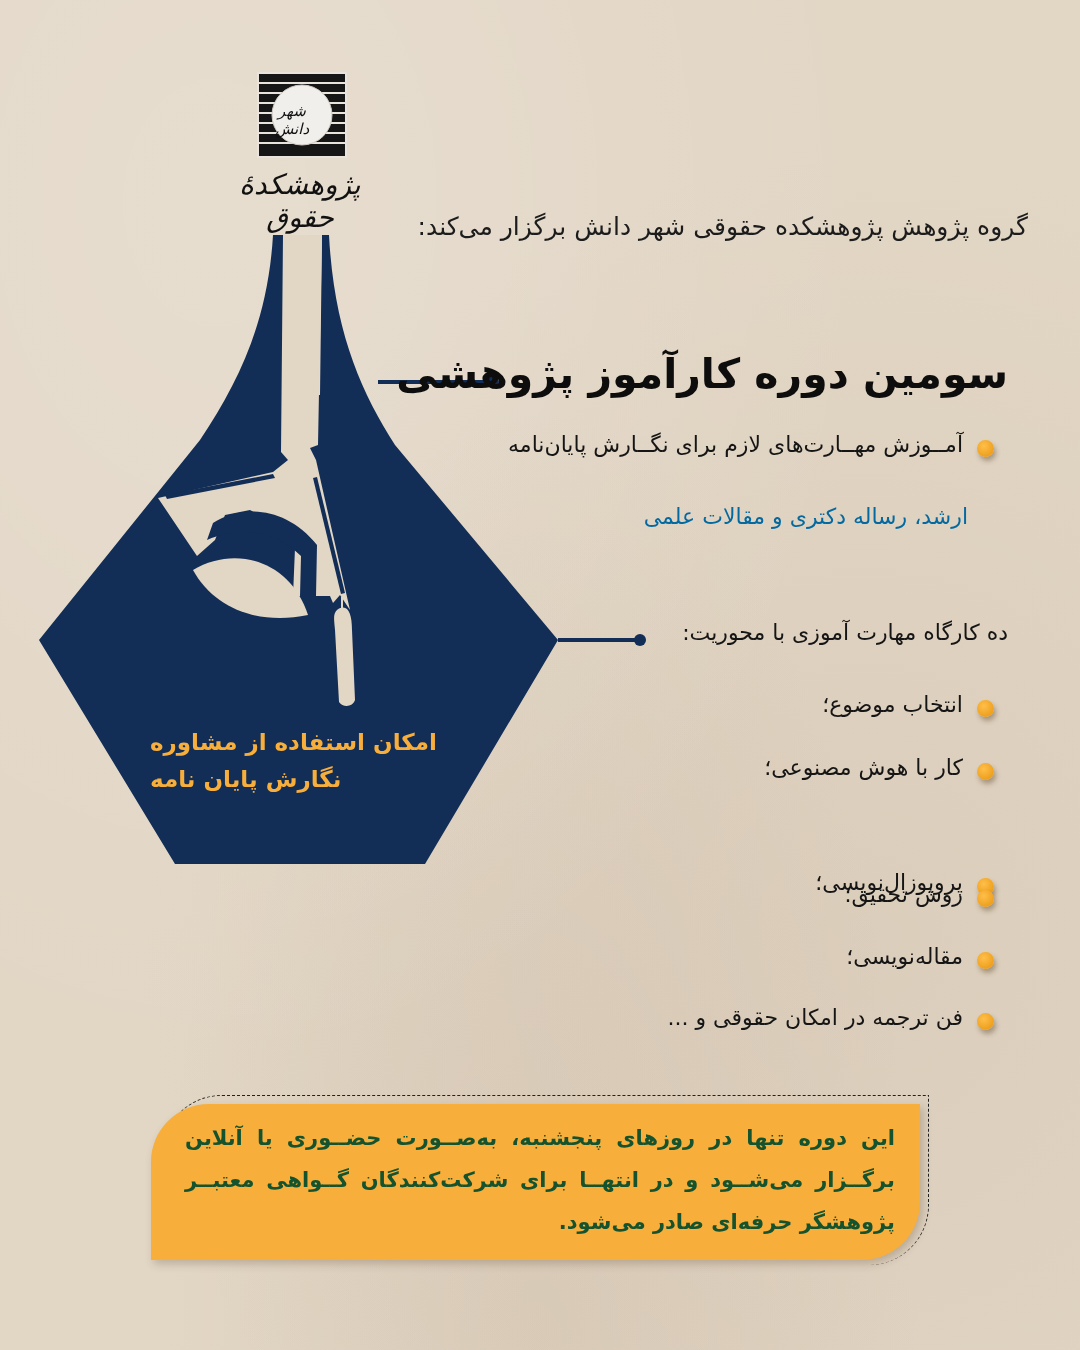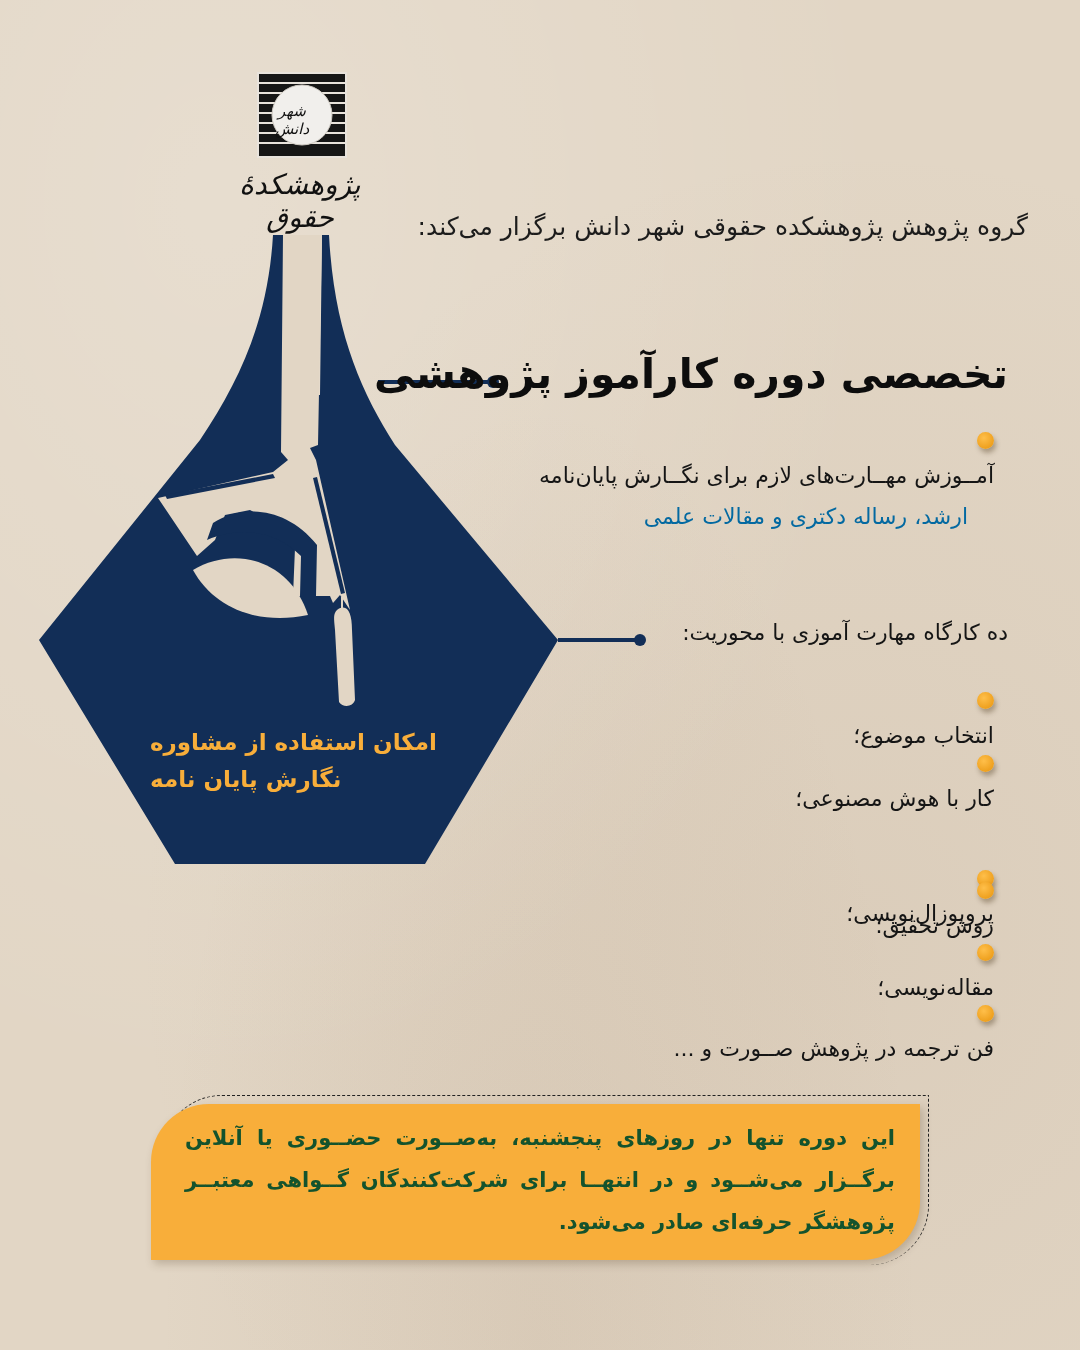--- a/index.html
+++ b/index.html
@@ -21,21 +21,21 @@
     #logo-caption { left: 225px; top: 168px; width: 150px; text-align: center;
       font-family: "DejaVu Serif", serif; font-size: 28px; font-style: italic; color: #111; }
 
     
     #intro { right: 52px; top: 212px; font-size: 25px; color: #1c1c1c; white-space: nowrap; }
 
     
     #title { right: 72px; top: 350px; font-size: 41px; font-weight: bold; color: #0d0d0d; white-space: nowrap; }
 
     
-    .bullet-row { position: absolute; right: 86px; display: flex; flex-direction: column; align-items: flex-start; gap: 14px; }
+    .bullet-row { position: absolute; right: 86px; display: flex; flex-direction: row; align-items: flex-end; gap: 14px; }
     .bullet-dot {
       width: 17px; height: 17px; border-radius: 50%;
       background: radial-gradient(circle at 40% 35%, #ffbf4a, #eea01e 70%);
       box-shadow: 2px 4px 5px rgba(60,40,10,0.35);
       flex: 0 0 auto;
     }
     .bullet-text { font-size: 22px; color: #151515; white-space: nowrap; }
 
     #desc-row { top: 432px; }
     #desc-line2 { right: 112px; top: 504px; font-size: 22px; color: #0369a1; white-space: nowrap; }
@@ -116,21 +116,21 @@
       <rect x="2" y="72" width="86" height="12"></rect>
     </g>
     <circle cx="45" cy="43" r="30" fill="#f1efec" stroke="#cfcac2" stroke-width="1"></circle>
   </svg>
   <span class="abs rtl" style="left:17px; top:30px; width:36px; text-align:center; font-family:'DejaVu Serif', serif; font-style:italic; font-size:15px; color:#111;">شهر دانش</span>
 </div>
 <div id="logo-caption" class="abs rtl">پژوهشکدهٔ حقوق</div>
 
 <div id="intro" class="abs rtl">گروه پژوهش پژوهشکده حقوقی شهر دانش برگزار می‌کند:</div>
 
-<div id="title" class="abs rtl">تخصصی دوره کارآموز پژوهشی</div>
+<div id="title" class="abs rtl">سومین دوره کارآموز پژوهشی</div>
 
 <div id="desc-row" class="bullet-row rtl">
   <span class="bullet-dot"></span>
   <span class="bullet-text">آمــوزش مهــارت‌های لازم برای نگــارش پایان‌نامه</span>
 </div>
 <div id="desc-line2" class="abs rtl">ارشد، رساله دکتری و مقالات علمی</div>
 
 <div id="workshops-heading" class="abs rtl">ده کارگاه مهارت آموزی با محوریت:</div>
 
 <div class="bullet-row rtl" style="top:692px;">
@@ -148,21 +148,21 @@
 <div class="bullet-row rtl" style="top:882px;">
   <span class="bullet-dot"></span>
   <span class="bullet-text">روش تحقیق؛</span>
 </div>
 <div class="bullet-row rtl" style="top:944px;">
   <span class="bullet-dot"></span>
   <span class="bullet-text">مقاله‌نویسی؛</span>
 </div>
 <div class="bullet-row rtl" style="top:1005px;">
   <span class="bullet-dot"></span>
-  <span class="bullet-text">فن ترجمه در پژوهش صــورت و ...</span>
+  <span class="bullet-text">فن ترجمه در امکان حقوقی و ...</span>
 </div>
 
 <div id="emblem-text" class="abs rtl">
   <div>امکان استفاده از مشاوره</div>
   <div>نگارش پایان نامه</div>
 </div>
 
 <div id="note-outline" class="abs"></div>
 <div id="note-box" class="abs"></div>
 <div id="note-text" class="abs rtl">این دوره تنها در روزهای پنجشنبه، به‌صــورت حضــوری یا آنلاین برگــزار می‌شــود و در انتهــا برای شرکت‌کنندگان گــواهی معتبــر پژوهشگر حرفه‌ای صادر می‌شود.</div>

